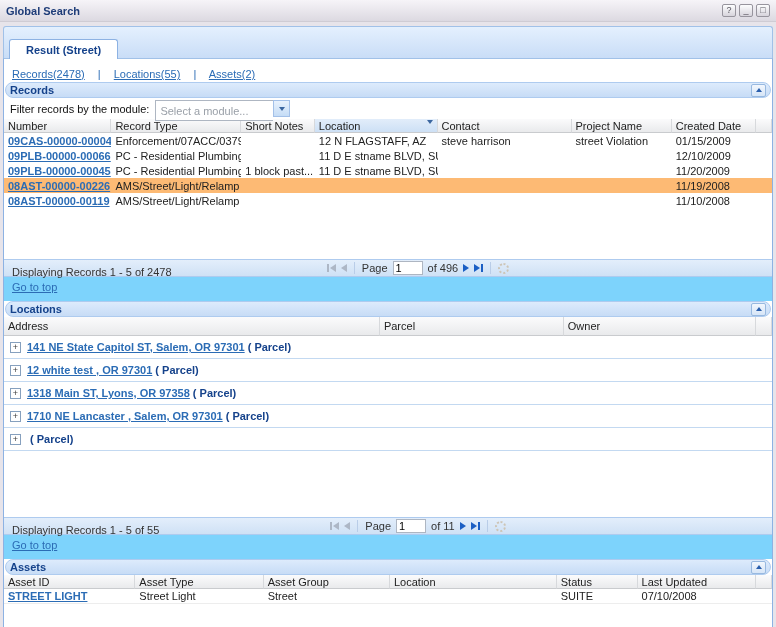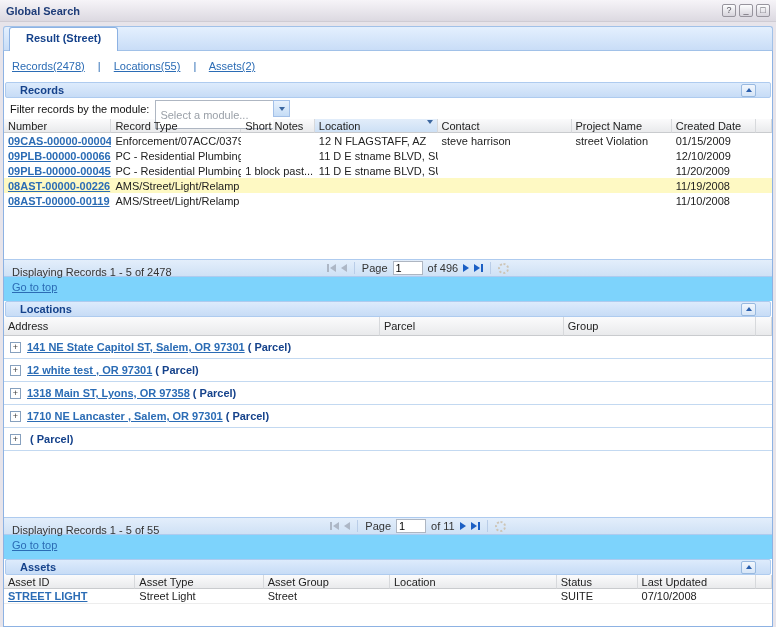--- a/index.html
+++ b/index.html
@@ -23,65 +23,65 @@
   .win-controls { margin-left:auto; display:flex; gap:3px; }
   .win-btn {
     width:14px; height:13px; border:1px solid #97949D; border-radius:2px;
     background:linear-gradient(#FDFDFE,#D7D4DC);
     font-size:9px; line-height:11px; text-align:center; color:#55525B;
     cursor:default;
   }
 
   
   .tabstrip {
-    margin:4px 3px 0 3px; height:24px;
+    margin:4px 3px 0 3px; height:32px;
     background:linear-gradient(#E4F0FE,#C9DDF7);
     border:1px solid #A1C1E8; border-bottom:none;
     border-radius:3px 3px 0 0;
-    position:relative; display:flex; padding-left:5px;
+    position:relative; display:flex; align-items:flex-end; padding-left:5px;
   }
   .tab {
     background:#fff; border:1px solid #8DB2E3; border-bottom:none;
     border-radius:3px 3px 0 0;
     padding:4px 16px 3px 16px; margin-bottom:-1px; z-index:2;
     color:#15428B; font-weight:bold;
   }
 
   
   .panel {
     margin:0 3px; height:577px; background:#fff;
     border:1px solid #8DB2E3; border-top:1px solid #A1C1E8;
     overflow:hidden;
   }
 
-  .links-row { height:31px; padding:9px 8px 0 8px; }
+  .links-row { height:23px; padding:9px 8px 0 8px; }
   a.blue-link { color:#2B6CB5; text-decoration:underline; cursor:pointer; }
   .link-sep { color:#2B6CB5; margin:0 10px; }
 
   .section-header {
     height:16px; margin:0 1px;
     background:linear-gradient(#DDEBFC,#C7DCF6);
-    border:1px solid #AECBEF; border-radius:2px;
-    display:flex; align-items:center; padding:0 14px;
+    border:1px solid #AECBEF; border-radius:8px;
+    display:flex; align-items:center; padding:0 4px;
     color:#15428B; font-weight:bold;
   }
   .collapse-btn {
     margin-left:auto; width:15px; height:13px;
     background:linear-gradient(#F2F7FD,#D6E5F7);
     border:1px solid #98B9E0; border-radius:2px;
     display:flex; align-items:center; justify-content:center; cursor:pointer;
   }
   .tri-up { width:0; height:0; border-left:3px solid transparent; border-right:3px solid transparent; border-bottom:4px solid #2A5FAD; }
 
   
   .filter-row { height:21px; display:flex; align-items:center; padding:0 6px; background:#fff; }
   .filter-label { margin-right:6px; color:#111; }
   .combo { display:flex; align-items:stretch; height:17px; }
   .combo input {
-    width:118px; height:29px; border:1px solid #AEB6C2; border-right:none;
+    width:118px; height:21px; border:1px solid #AEB6C2; border-right:none;
     padding:0 4px; font-family:"Liberation Sans",sans-serif; font-size:11px; color:#333;
   }
   .combo input::placeholder { color:#9AA0A8; opacity:1; }
   .combo-trigger {
     width:17px; border:1px solid #A3C0E8;
     background:linear-gradient(#E8F2FD,#C5DCF6);
     display:flex; align-items:center; justify-content:center; cursor:pointer;
   }
   .tri-down { width:0; height:0; border-left:3px solid transparent; border-right:3px solid transparent; border-top:4px solid #3B66A0; }
 
@@ -92,21 +92,21 @@
     background:linear-gradient(#FBFBFC,#E9EAEC);
     border-right:1px solid #D7D9DC; border-bottom:1px solid #C9CBCE;
     white-space:nowrap; overflow:hidden; cursor:pointer;
   }
   table.grid th.hl { background:linear-gradient(#E2EDFA,#CDE0F5); position:relative; }
   table.grid th .col-arrow { position:absolute; right:4px; top:5px; }
   table.grid td {
     height:15px; padding:0 4px; white-space:nowrap; overflow:hidden;
     color:#222; background:#fff;
   }
-  tr.selected td { background:#fef9c3; }
+  tr.selected td { background:#fdba74; }
   a.num-link { color:#2B6CB5; font-weight:bold; text-decoration:underline; cursor:pointer; }
   .records-filler { height:51px; background:#fff; }
 
   
   .pager {
     height:18px; position:relative;
     background:linear-gradient(#E3EEFB,#CFE1F5);
     border-top:1px solid #AECBEF; border-bottom:1px solid #AECBEF;
     display:flex; align-items:center;
   }
@@ -314,21 +314,21 @@
       <colgroup>
           <col style="width:372px">
           <col style="width:182px">
           <col style="width:190px">
           <col style="width:16px">
         </colgroup>
       <thead>
         <tr>
           <th style="height:19px">Address</th>
           <th>Parcel</th>
-          <th>Group</th>
+          <th>Owner</th>
           <th></th>
         </tr>
       </thead>
     </table>
 
     <div class="loc-row">
       <span class="expander">+</span>
       <a class="addr-link">141 NE State Capitol ST, Salem, OR 97301</a>
       <span class="parcel-suffix">( Parcel)</span>
     </div>

